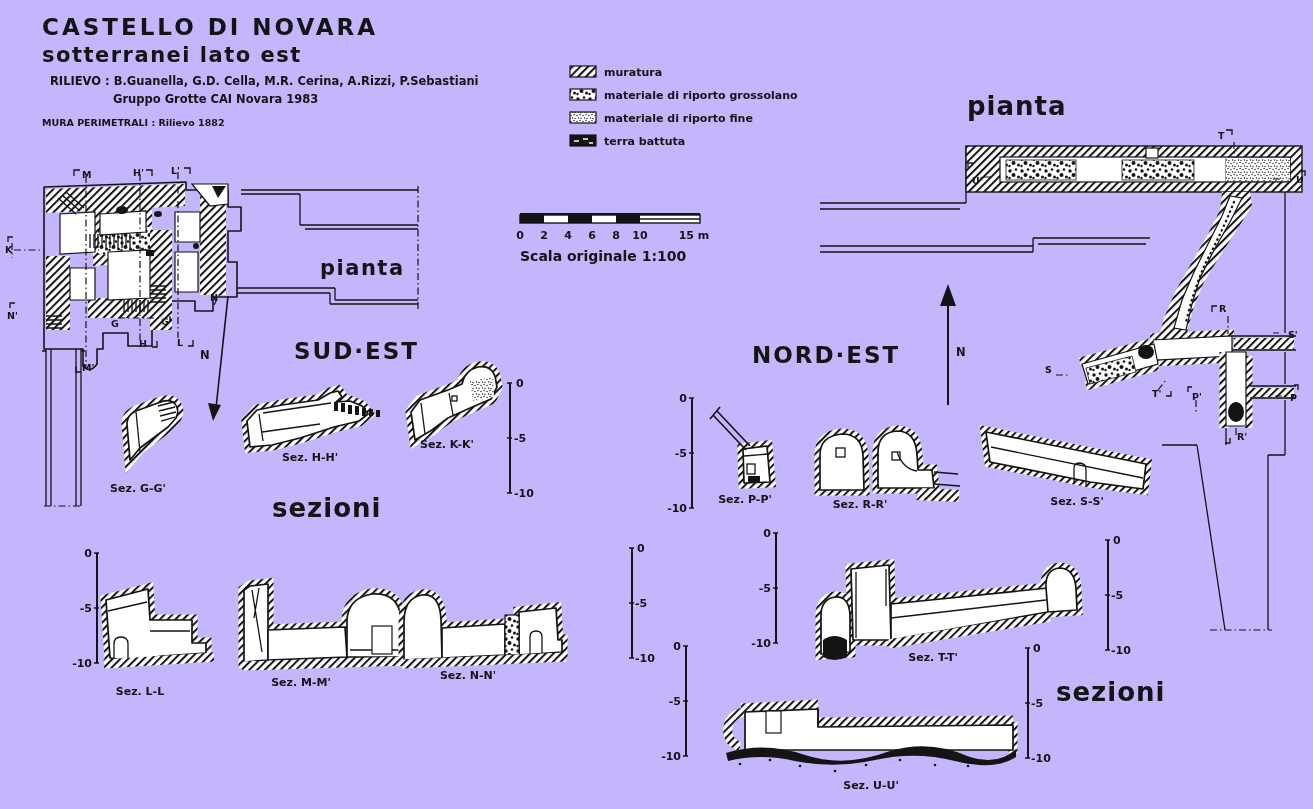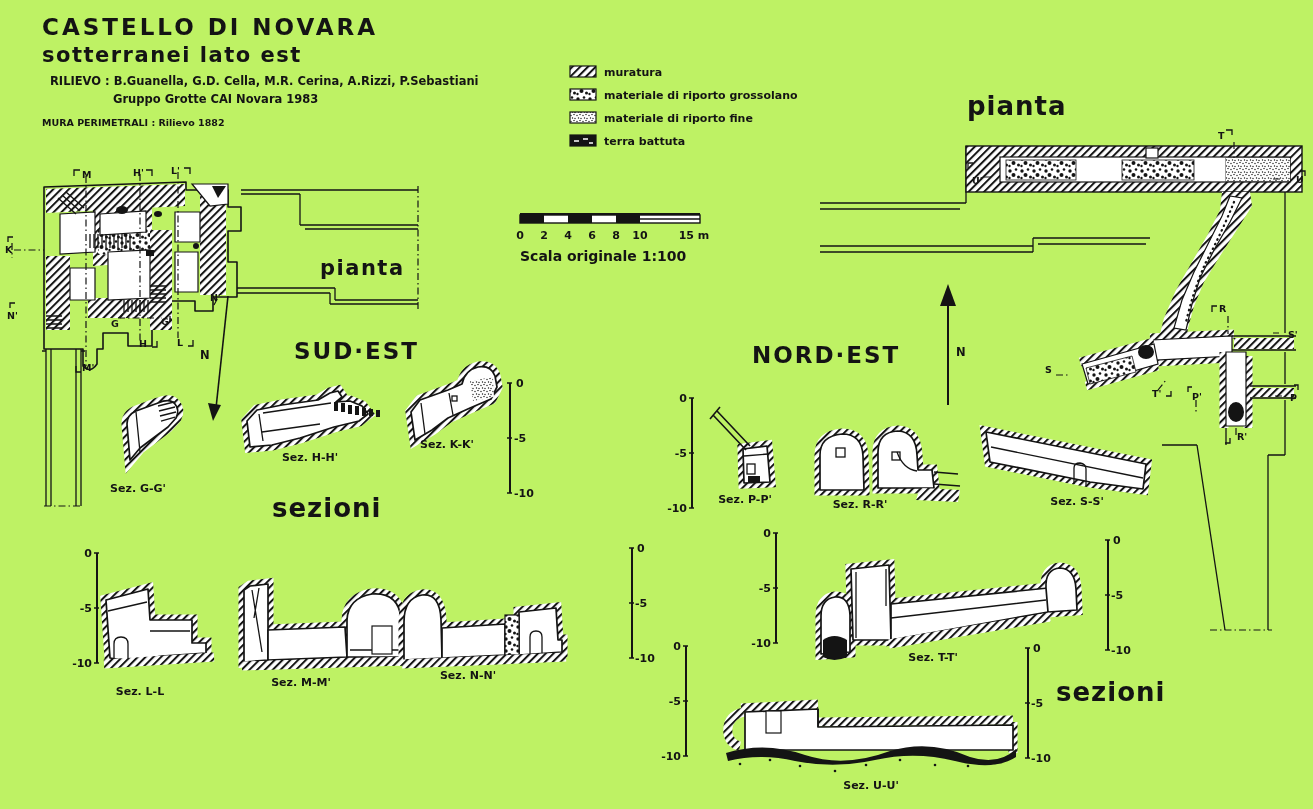--- a/index.html
+++ b/index.html
@@ -1,16 +1,16 @@
 <!DOCTYPE html>
 <html><head>
 <meta charset="utf-8">
 <style>
   html,body{margin:0;padding:0;background:#e8e8e8;}
-  #page{position:relative;width:1313px;height:809px;background:#bef264;overflow:hidden;}
+  #page{position:relative;width:1313px;height:809px;background:#c4b5fd;overflow:hidden;}
   svg{position:absolute;left:0;top:0;}
   .ln{stroke:#141414;stroke-width:1.6;fill:none;stroke-linejoin:round}
   .ln2{stroke:#141414;stroke-width:2;fill:none}
   .thin{stroke:#141414;stroke-width:1.3;fill:none}
   .band{stroke:url(#hatch);stroke-width:11;fill:none}
   .band9{stroke:url(#hatch);stroke-width:9;fill:none}
   .room{fill:#fff;stroke:#141414;stroke-width:1.7;stroke-linejoin:round}
   .roomthin{fill:#fff;stroke:#141414;stroke-width:1.2}
   .hatchfill{fill:url(#hatch)}
   .coarsefill{fill:url(#coarse)}

